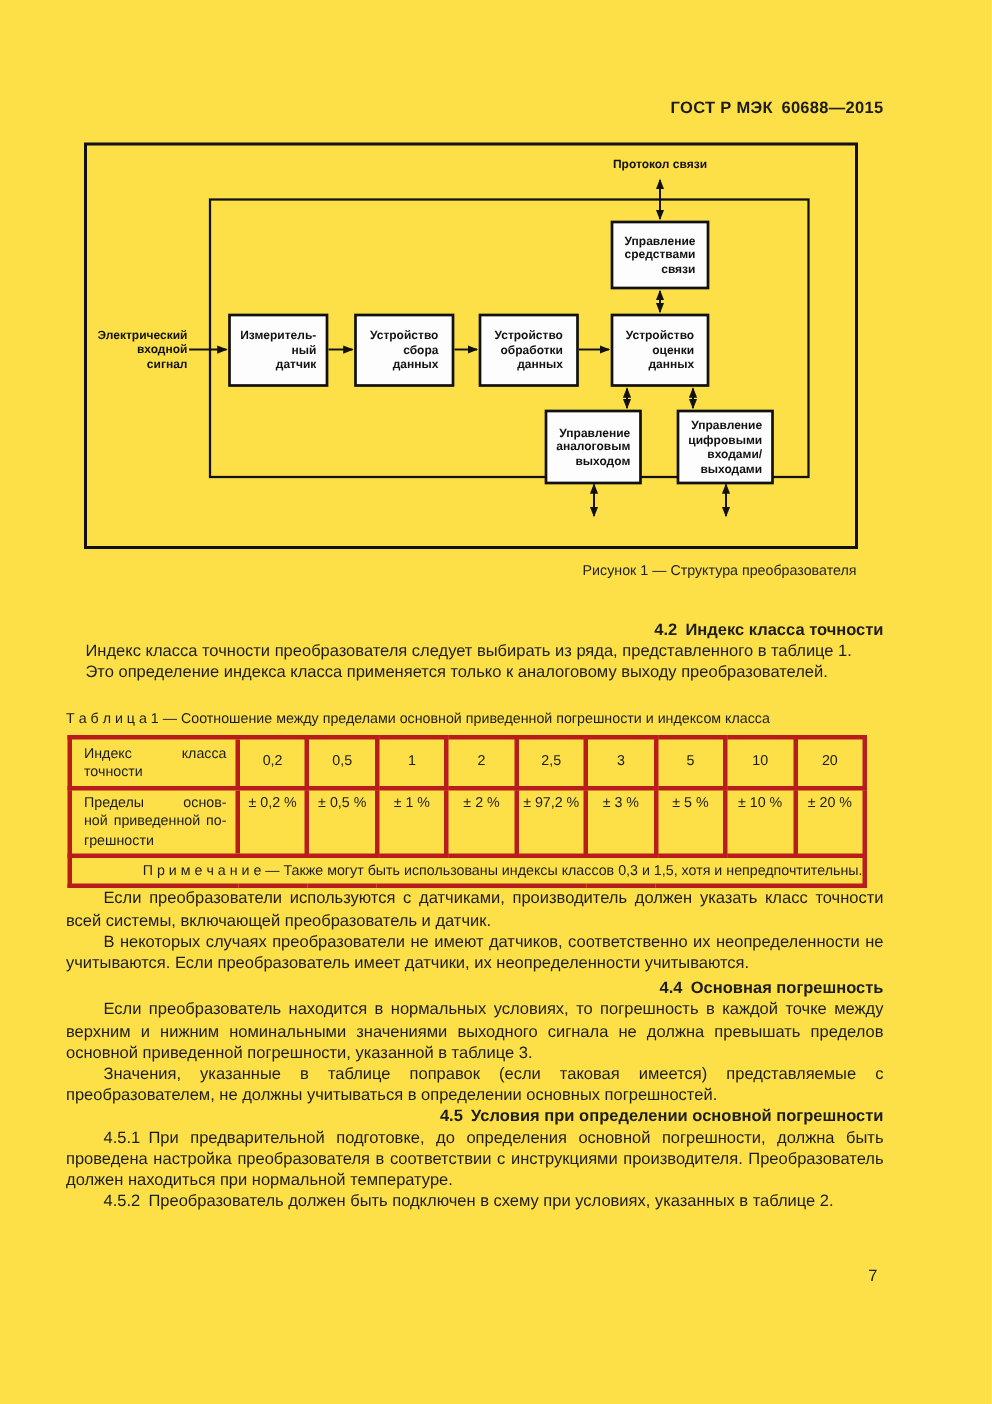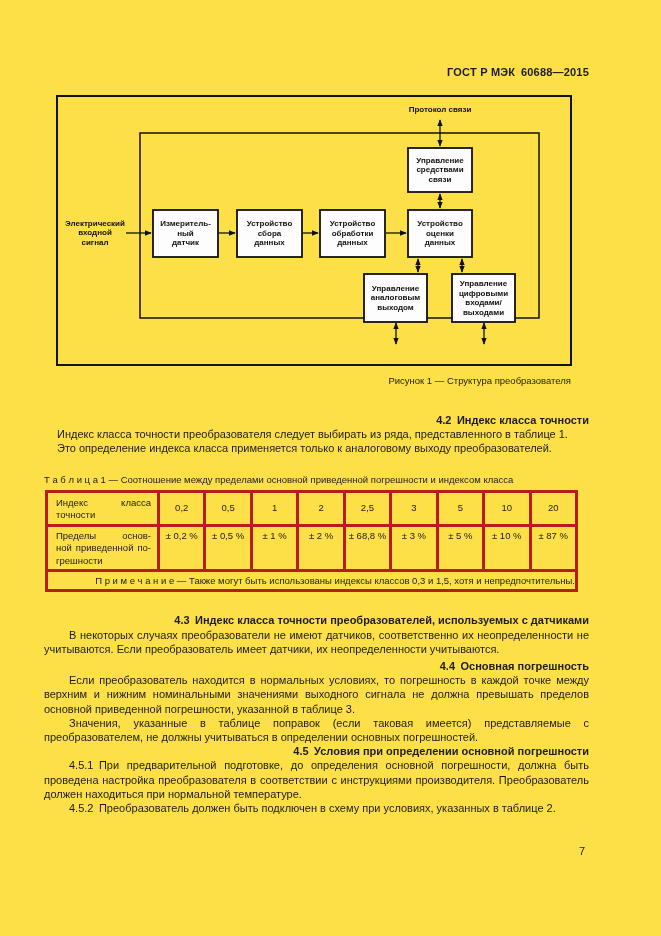--- a/index.html
+++ b/index.html
@@ -16,21 +16,21 @@
   .doc-header {
     position: absolute; top: 66px; right: 72px;
     font-size: 11px; font-weight: bold; letter-spacing: .2px;
   }
   
   .figure-area { position: absolute; left: 0; top: 0; width: 661px; height: 400px; }
   .figure-area svg { position: absolute; left: 0; top: 0; }
   .dlabel {
     position: absolute; display: flex; align-items: center; justify-content: center;
     font-size: 8px; font-weight: bold; line-height: 9.5px;
-    text-align: center; white-space: pre-line; color: #111;
+    text-align: right; white-space: pre-line; color: #111;
   }
   .fig-caption {
     position: absolute; left: 57px; top: 375px; width: 514px;
     text-align: right; font-size: 9.5px; color: #222;
   }
   
   .content {
     position: absolute; left: 44px; top: 408px; width: 545px;
     font-size: 11px; line-height: 14.2px; text-align: justify;
   }
@@ -171,33 +171,33 @@
           <td class="val">20</td>
         </tr>
         <tr class="r-lim">
           <td class="rowhead">Пределы основ-
 ной приведенной по-
 грешности</td>
           <td class="val">± 0,2 %</td>
           <td class="val">± 0,5 %</td>
           <td class="val">± 1 %</td>
           <td class="val">± 2 %</td>
-          <td class="val">± 68,8 %</td>
+          <td class="val">± 97,2 %</td>
           <td class="val">± 3 %</td>
           <td class="val">± 5 %</td>
           <td class="val">± 10 %</td>
-          <td class="val">± 87 %</td>
+          <td class="val">± 20 %</td>
         </tr>
         <tr>
           <td class="note-cell" colspan="10">П р и м е ч а н и е — Также могут быть использованы индексы классов 0,3 и 1,5, хотя и непредпочтительны.</td>
         </tr>
       </tbody>
     </table>
 
-    <div class="hd h-43">4.3 Индекс класса точности преобразователей, используемых с датчиками</div>
+    <p>Если преобразователи используются с датчиками, производитель должен указать класс точности всей системы, включающей преобразователь и датчик.</p>
     <p>В некоторых случаях преобразователи не имеют датчиков, соответственно их неопределенности не учитываются. Если преобразователь имеет датчики, их неопределенности учитываются.</p>
 
     <div class="hd h-44">4.4 Основная погрешность</div>
     <p>Если преобразователь находится в нормальных условиях, то погрешность в каждой точке между верхним и нижним номинальными значениями выходного сигнала не должна превышать пределов основной приведенной погрешности, указанной в таблице 3.</p>
     <p>Значения, указанные в таблице поправок (если таковая имеется) представляемые с преобразователем, не должны учитываться в определении основных погрешностей.</p>
 
     <div class="hd h-45">4.5 Условия при определении основной погрешности</div>
     <p>4.5.1 При предварительной подготовке, до определения основной погрешности, должна быть проведена настройка преобразователя в соответствии с инструкциями производителя. Преобразователь должен находиться при нормальной температуре.</p>
     <p>4.5.2 Преобразователь должен быть подключен в схему при условиях, указанных в таблице 2.</p>
 

